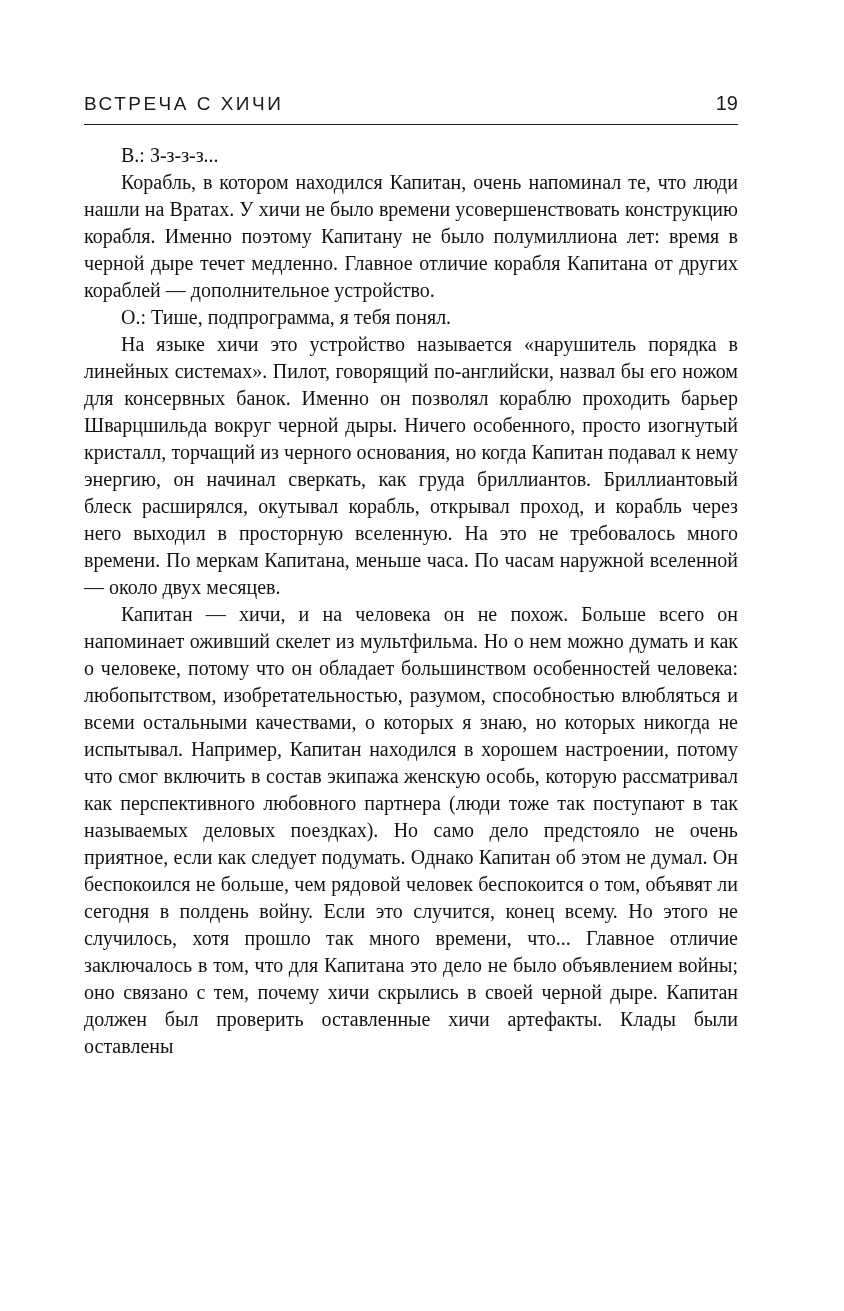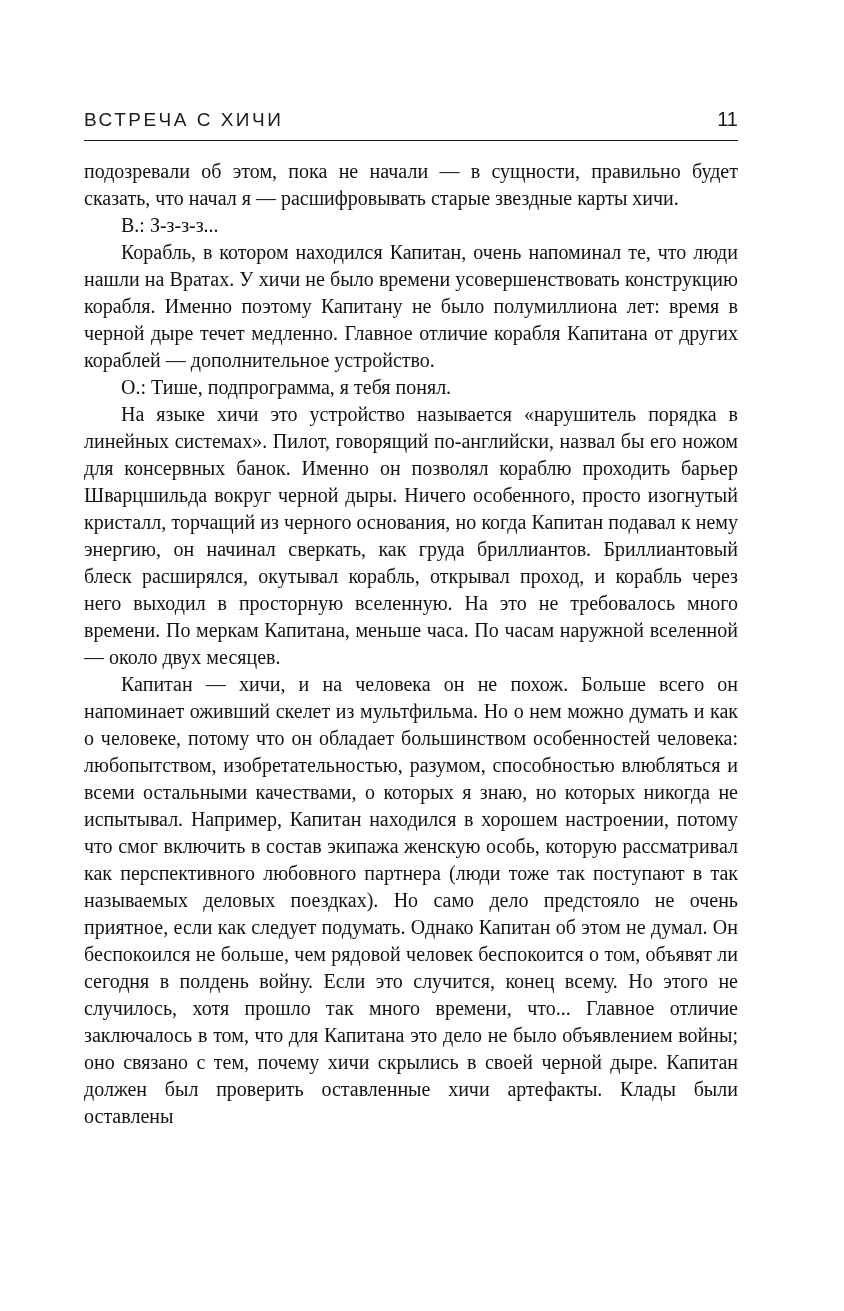--- a/index.html
+++ b/index.html
@@ -5,21 +5,21 @@
     * { margin: 0; padding: 0; box-sizing: border-box; }
 
     html, body {
       background: #ffffff;
     }
 
     .page {
       position: relative;
       width: 844px;
       height: 1147px;
-      margin: 16px auto;
+      margin: 0 auto;
       background: #ffffff;
       color: #141414;
       padding: 92px 106px 60px 84px;
       overflow: hidden;
     }
 
     .running-header {
       display: flex;
       justify-content: space-between;
       align-items: baseline;
@@ -64,27 +64,26 @@
       text-indent: 0;
     }
   </style>
 </head>
 <body>
 
 <div class="page">
 
   <div class="running-header">
     <span class="running-title">ВСТРЕЧА С ХИЧИ</span>
-    <span class="page-number">11</span>
+    <span class="page-number">19</span>
   </div>
 
   <hr class="header-rule">
 
   <div class="text-body">
-    <p class="no-indent">подозревали об этом, пока не начали — в сущности, правильно будет сказать, что начал я — расшифровывать старые звездные карты хичи.</p>
     <p>В.: З-з-з-з...</p>
     <p>Корабль, в котором находился Капитан, очень напоминал те, что люди нашли на Вратах. У хичи не было времени усовершенствовать конструкцию корабля. Именно поэтому Капитану не было полумиллиона лет: время в черной дыре течет медленно. Главное отличие корабля Капитана от других кораблей — дополнительное устройство.</p>
     <p>О.: Тише, подпрограмма, я тебя понял.</p>
     <p>На языке хичи это устройство называется «нарушитель порядка в линейных системах». Пилот, говорящий по-английски, назвал бы его ножом для консервных банок. Именно он позволял кораблю проходить барьер Шварцшильда вокруг черной дыры. Ничего особенного, просто изогнутый кристалл, торчащий из черного основания, но когда Капитан подавал к нему энергию, он начинал сверкать, как груда бриллиантов. Бриллиантовый блеск расширялся, окутывал корабль, открывал проход, и корабль через него выходил в просторную вселенную. На это не требовалось много времени. По меркам Капитана, меньше часа. По часам наружной вселенной — около двух месяцев.</p>
     <p>Капитан — хичи, и на человека он не похож. Больше всего он напоминает оживший скелет из мультфильма. Но о нем можно думать и как о человеке, потому что он обладает большинством особенностей человека: любопытством, изобретательностью, разумом, способностью влюбляться и всеми остальными качествами, о которых я знаю, но которых никогда не испытывал. Например, Капитан находился в хорошем настроении, потому что смог включить в состав экипажа женскую особь, которую рассматривал как перспективного любовного партнера (люди тоже так поступают в так называемых деловых поездках). Но само дело предстояло не очень приятное, если как следует подумать. Однако Капитан об этом не думал. Он беспокоился не больше, чем рядовой человек беспокоится о том, объявят ли сегодня в полдень войну. Если это случится, конец всему. Но этого не случилось, хотя прошло так много времени, что... Главное отличие заключалось в том, что для Капитана это дело не было объявлением войны; оно связано с тем, почему хичи скрылись в своей черной дыре. Капитан должен был проверить оставленные хичи артефакты. Клады были оставлены</p>
   </div>
 
 </div>
 
 </body></html>

